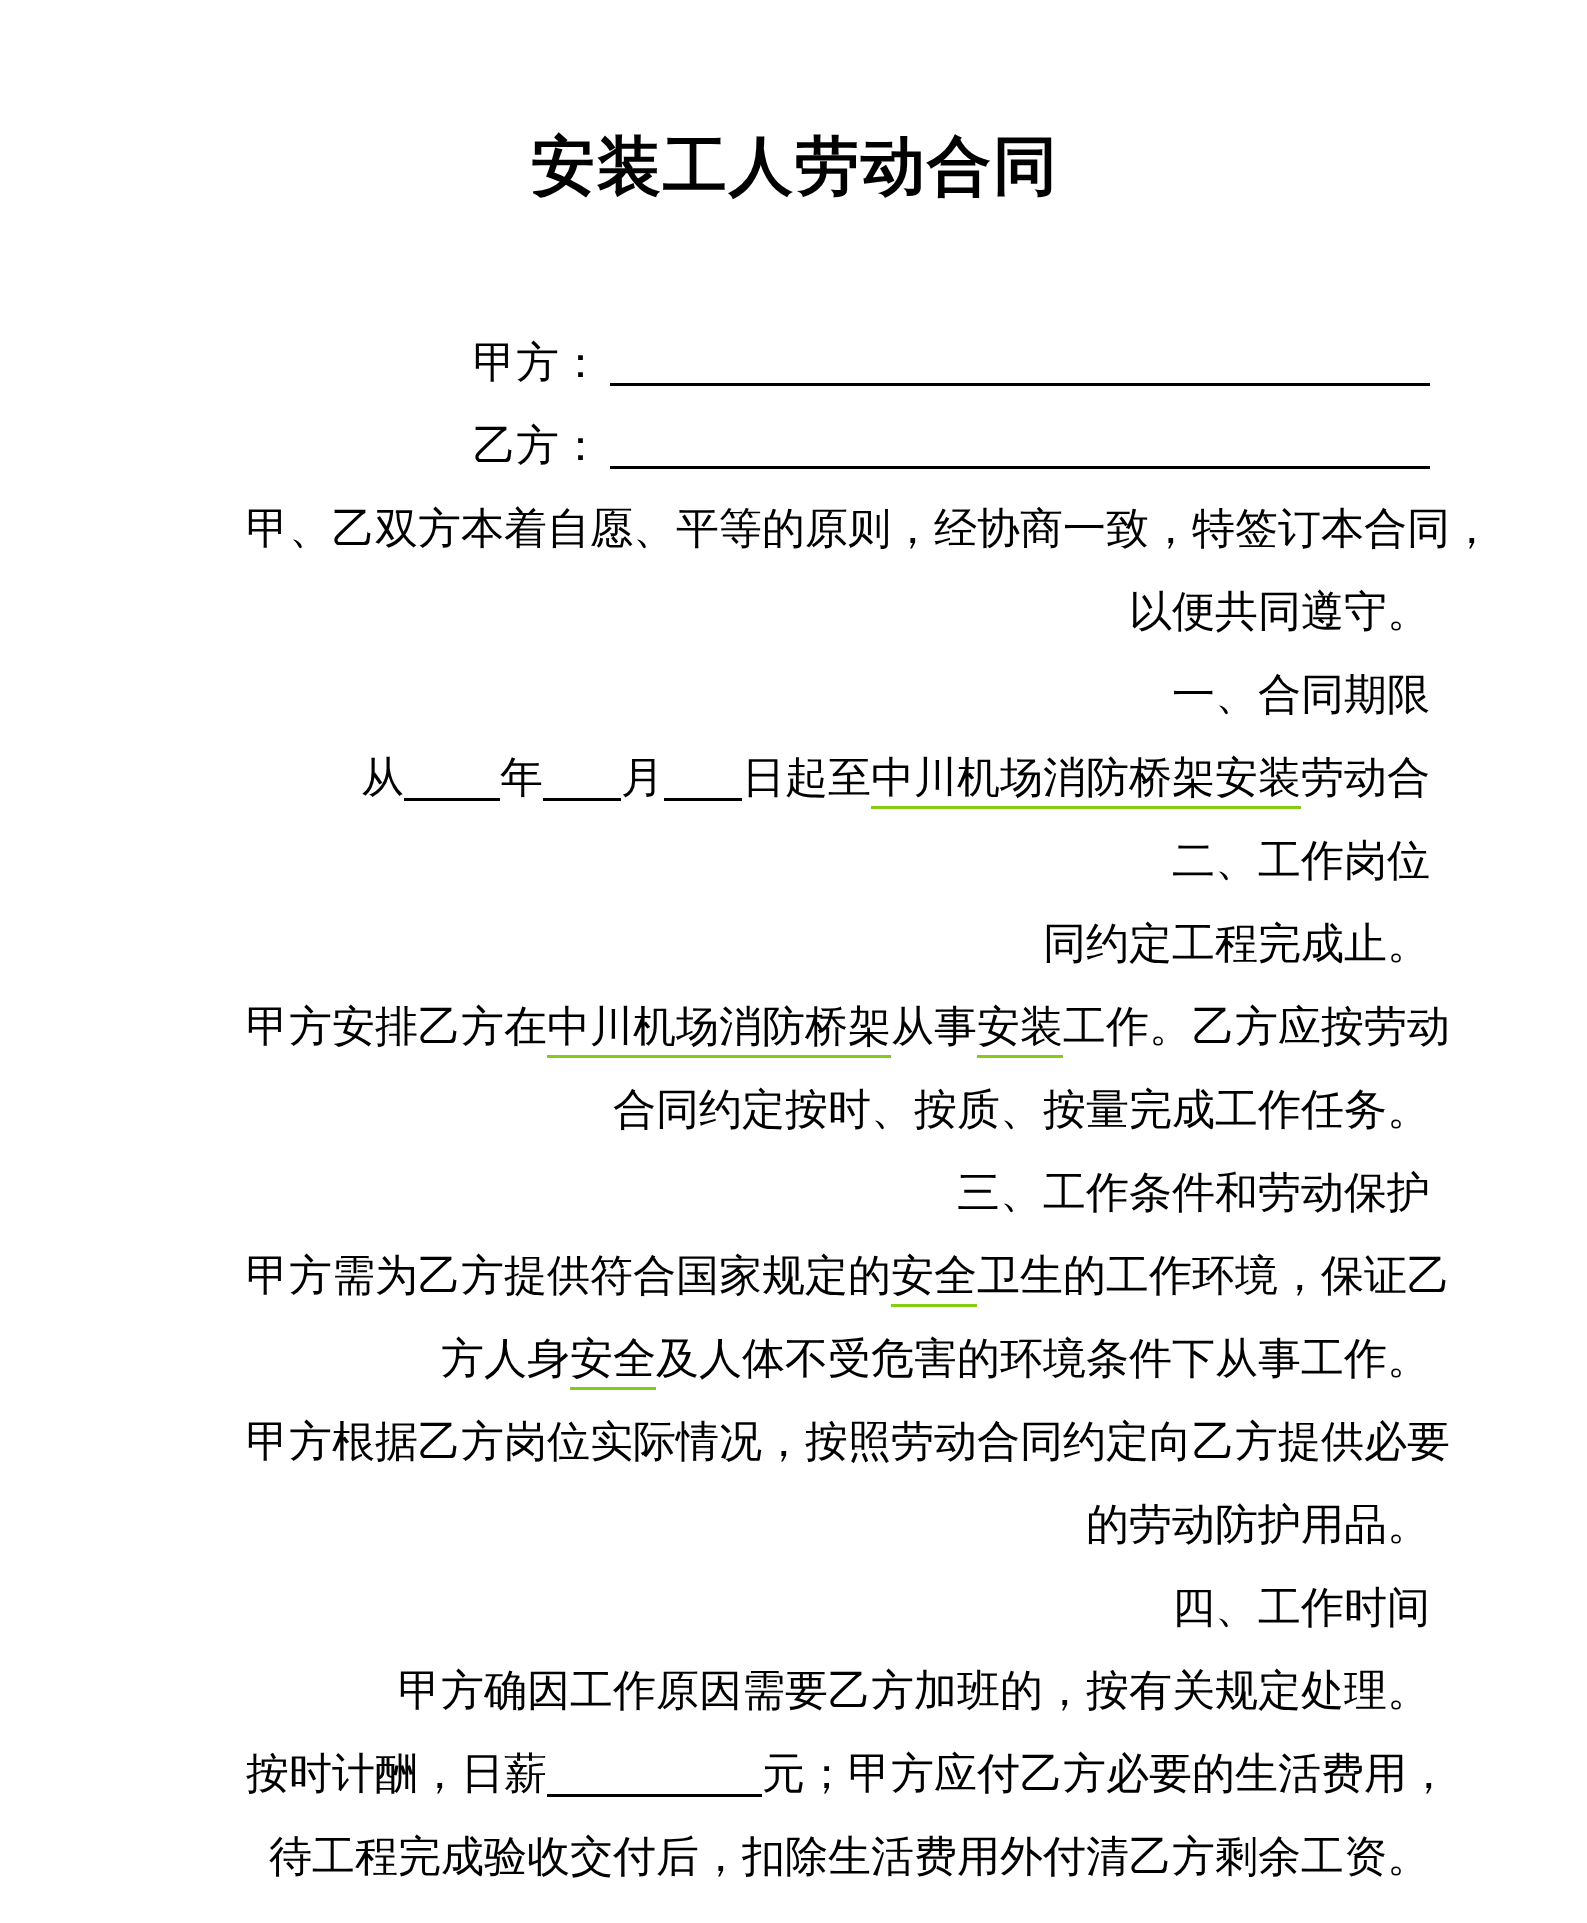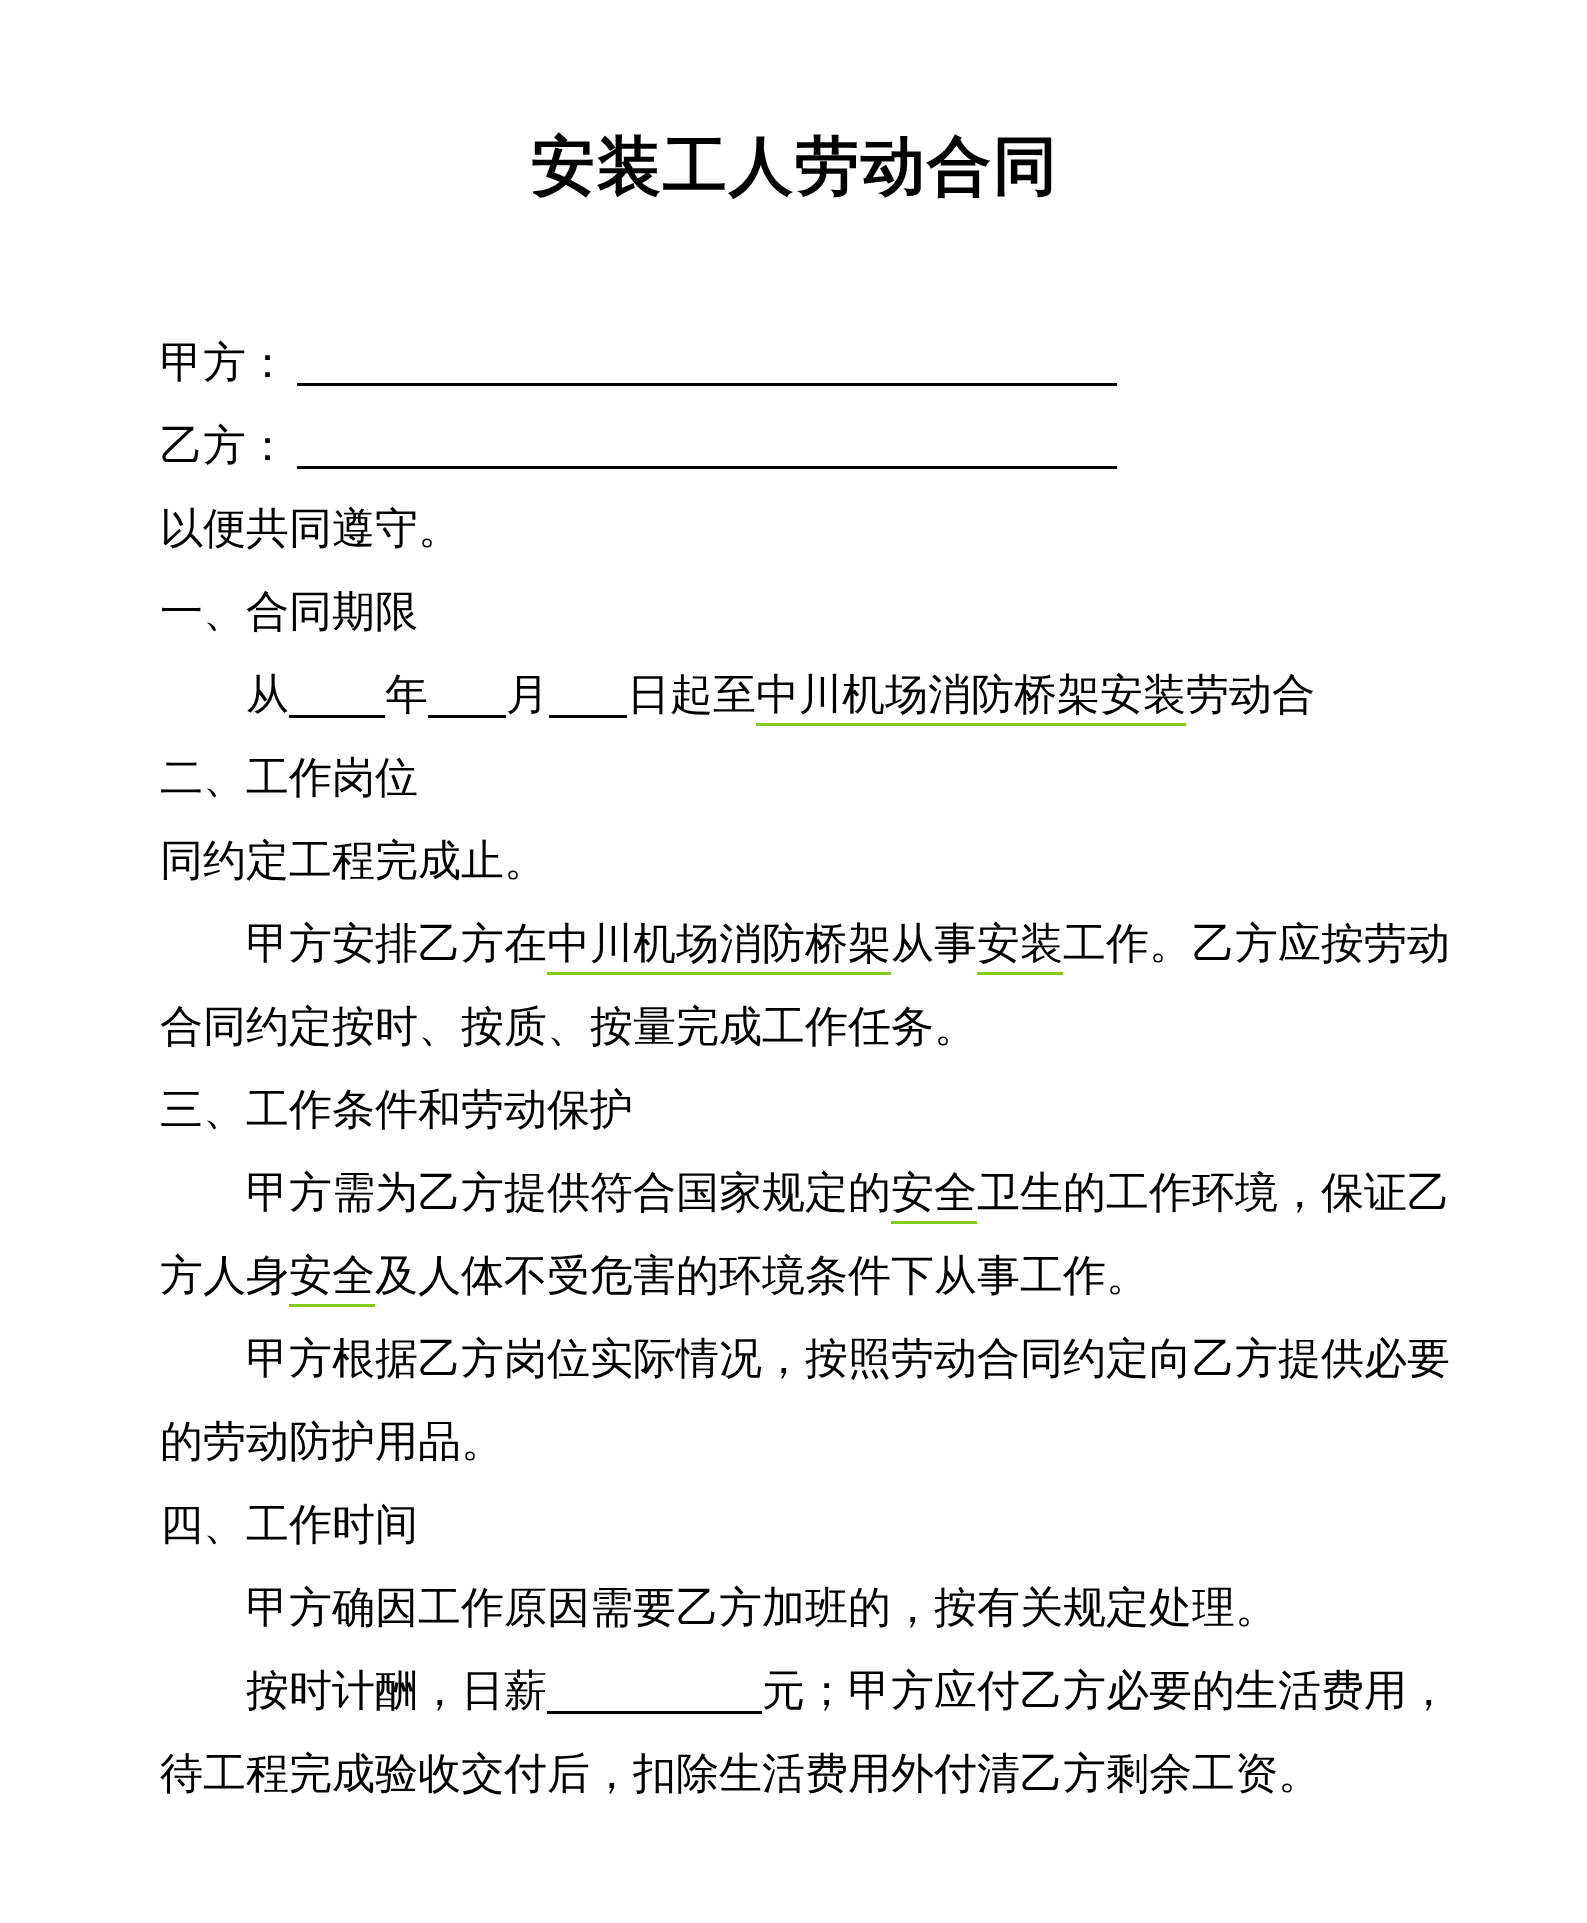--- a/index.html
+++ b/index.html
@@ -24,20 +24,21 @@
     text-align: center;
     font-size: 64px;
     font-weight: bold;
     letter-spacing: 2px;
   }
   .gap { height: 96px; }
   .line {
     height: 83px;
     line-height: 83px;
     white-space: nowrap;
+    text-align: right;
   }
   .indent { padding-left: 86px; }
   
   .u { border-bottom: 3px solid #84cc16; padding-bottom: 1px; }
   
   .blank {
     display: inline-block;
     height: 12px;
     border-bottom: 3px solid #000;
     vertical-align: -9px;
@@ -53,20 +54,21 @@
 <div class="page">
 
   <h1 class="title">安装工人劳动合同</h1>
 
   <div class="gap"></div>
 
   <div class="line"><span>甲方：</span><span class="blank blank-party"></span></div>
 
   <div class="line"><span>乙方：</span><span class="blank blank-party"></span></div>
 
+  <div class="line indent"><span>甲、乙双方本着自愿、平等的原则，经协商一致，特签订本合同，</span></div>
   <div class="line"><span>以便共同遵守。</span></div>
 
   <div class="line"><span>一、合同期限</span></div>
 
   <div class="line indent"><span>从</span><span class="blank blank-year"></span><span>年</span><span class="blank blank-md"></span><span>月</span><span class="blank blank-md"></span><span>日起至</span><span class="u">中川机场消防桥架安装</span><span>劳动合</span></div>
   <div class="line"><span>二、工作岗位</span></div>
 
   <div class="line"><span>同约定工程完成止。</span></div>
 
   <div class="line indent"><span>甲方安排乙方在</span><span class="u">中川机场消防桥架</span><span>从事</span><span class="u">安装</span><span>工作。乙方应按劳动</span></div>

